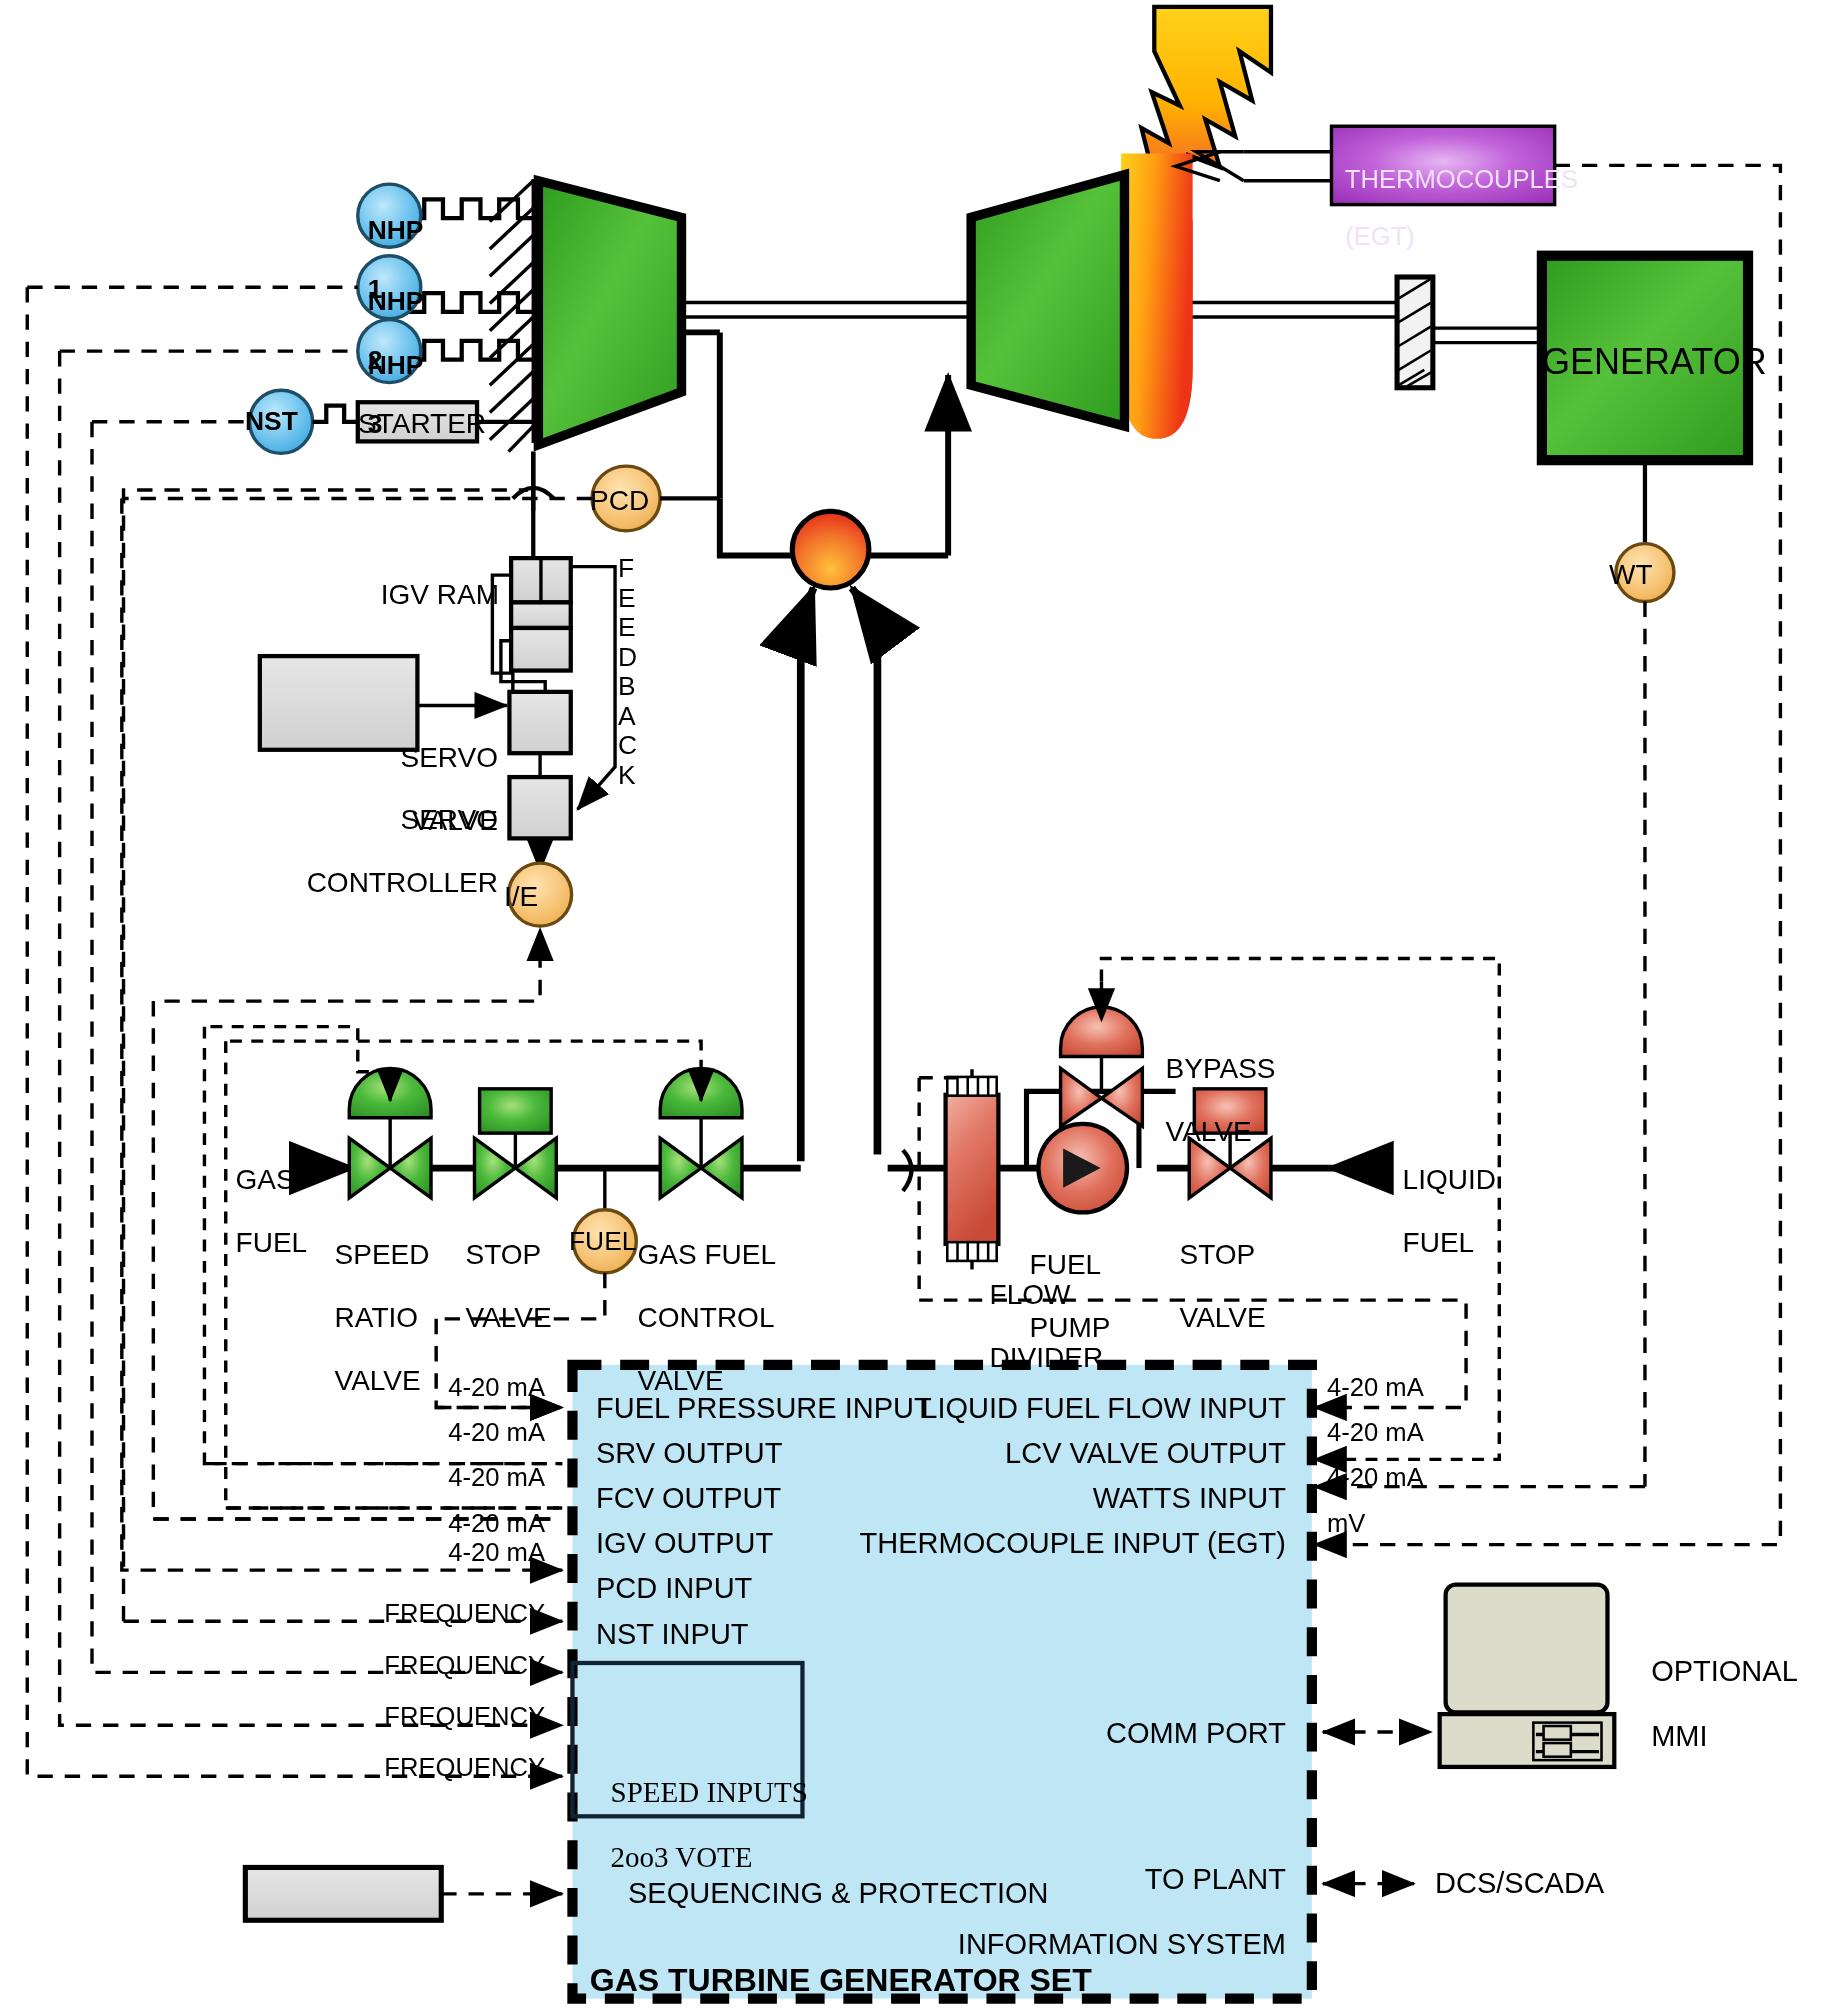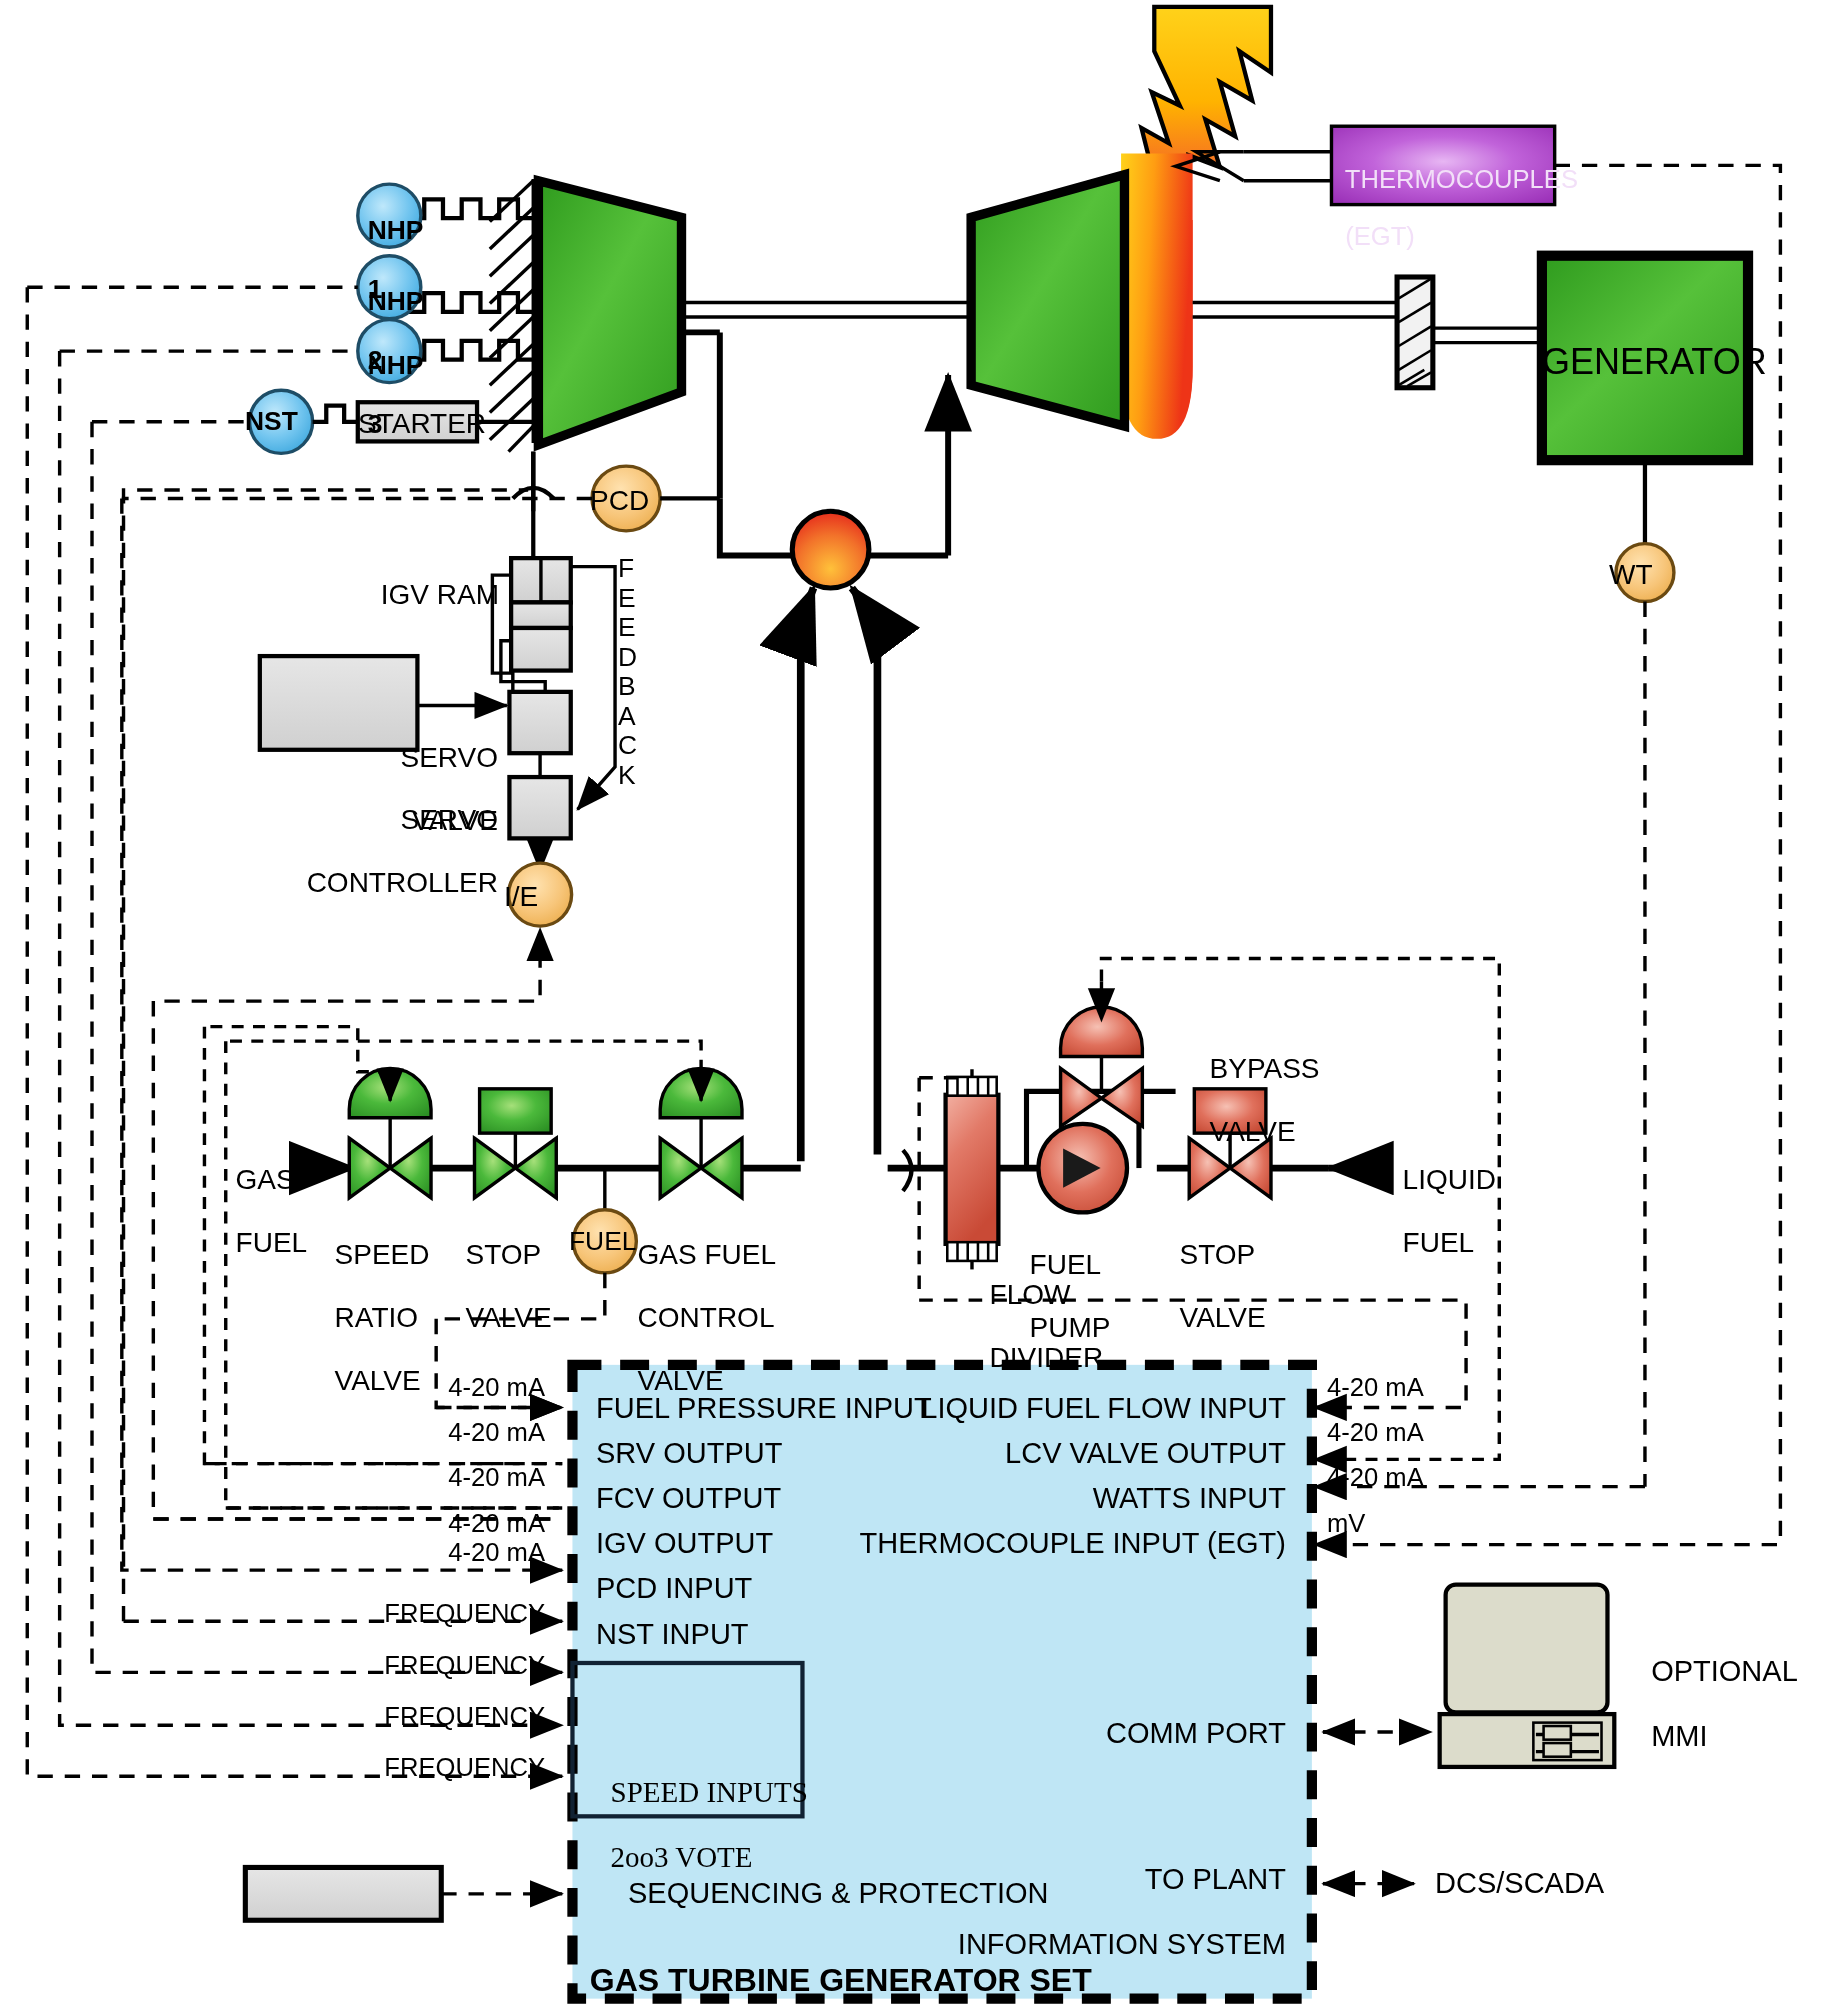--- a/index.html
+++ b/index.html
@@ -414,21 +414,21 @@
   <span>GAS FUEL</span><br>
   <span>CONTROL</span><br>
   <span>VALVE</span>
 </div>
 <div class="lbl c f31" style="left:569px;top:1227px;width:72px;">FUEL</div>
 
 <div class="lbl c f33" style="left:1387px;top:1133px;width:115px;">
   <span>LIQUID</span><br>
   <span>FUEL</span>
 </div>
-<div class="lbl l f33" style="left:1194px;top:1022px;width:153px;">
+<div class="lbl l f33" style="left:1150px;top:1022px;width:153px;">
   <span>BYPASS</span><br>
   <span>VALVE</span>
 </div>
 <div class="lbl c f33" style="left:1014px;top:1218px;width:136px;">
   <span>FUEL</span><br>
   <span>PUMP</span>
 </div>
 <div class="lbl c f33" style="left:1164px;top:1208px;width:132px;">
   <span>STOP</span><br>
   <span>VALVE</span>

